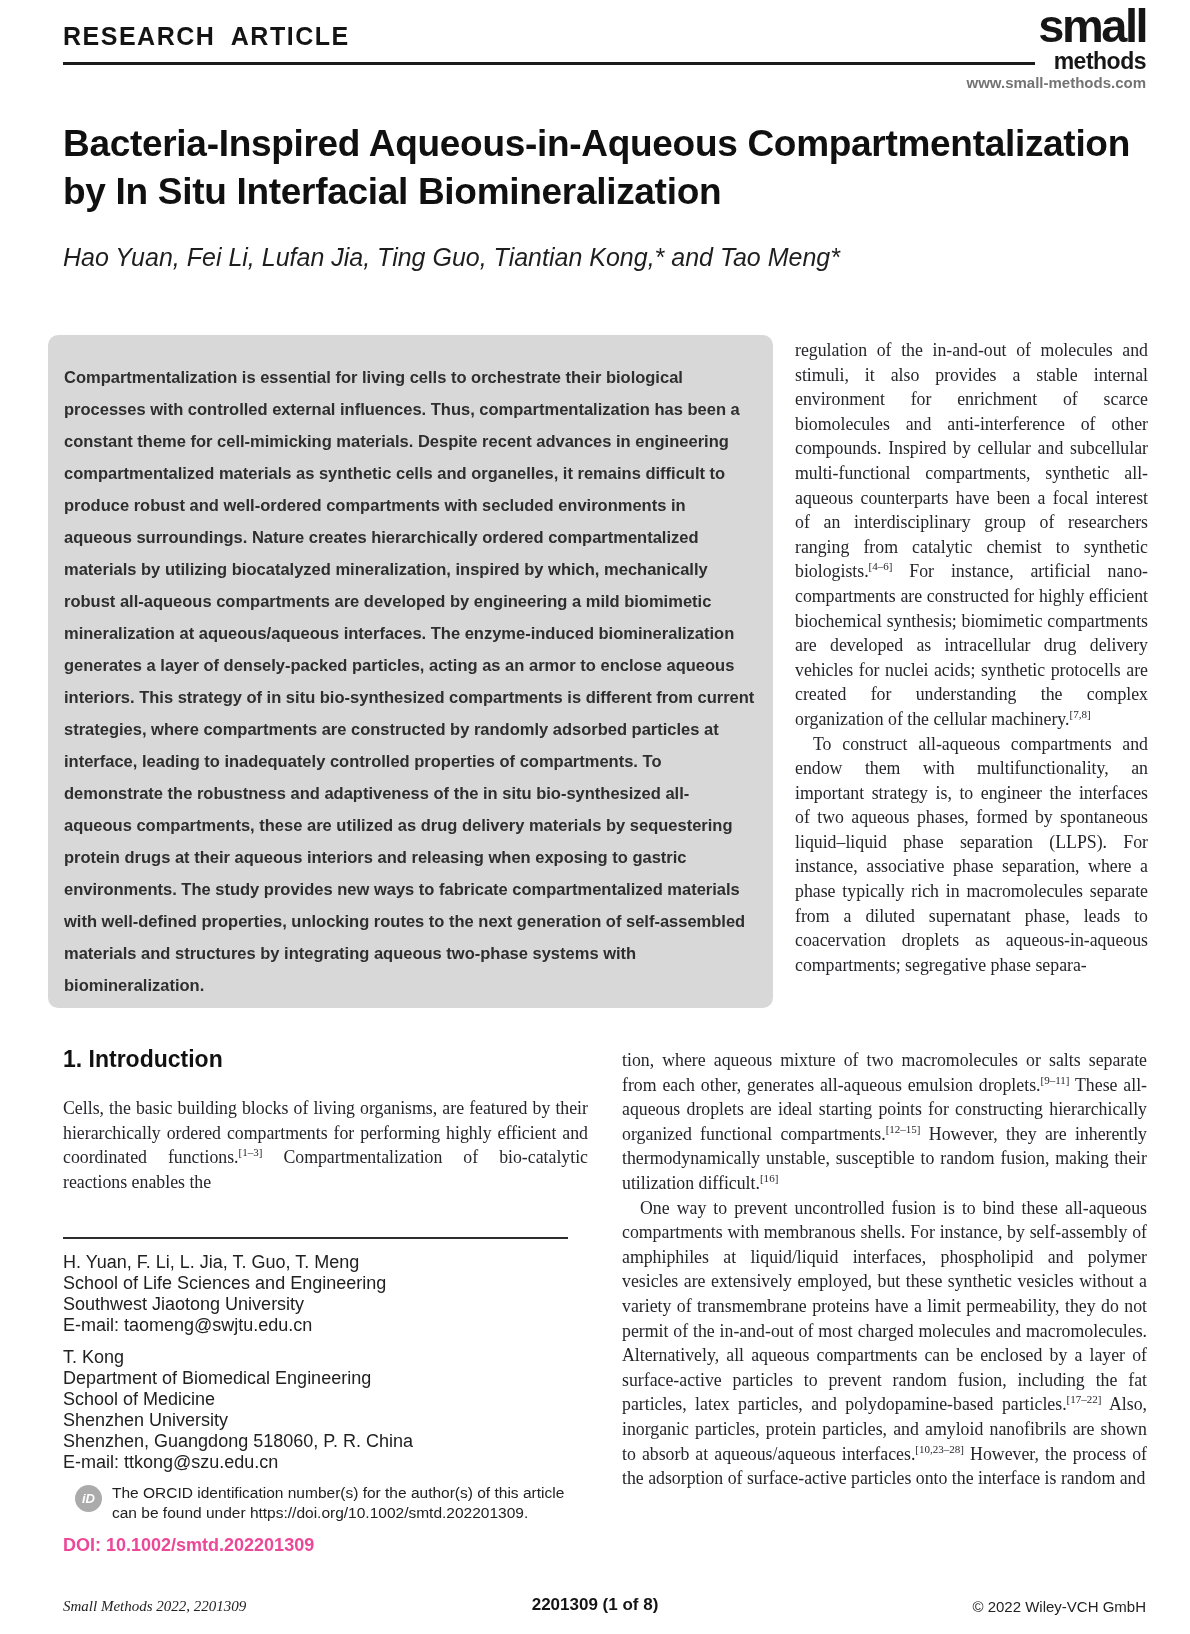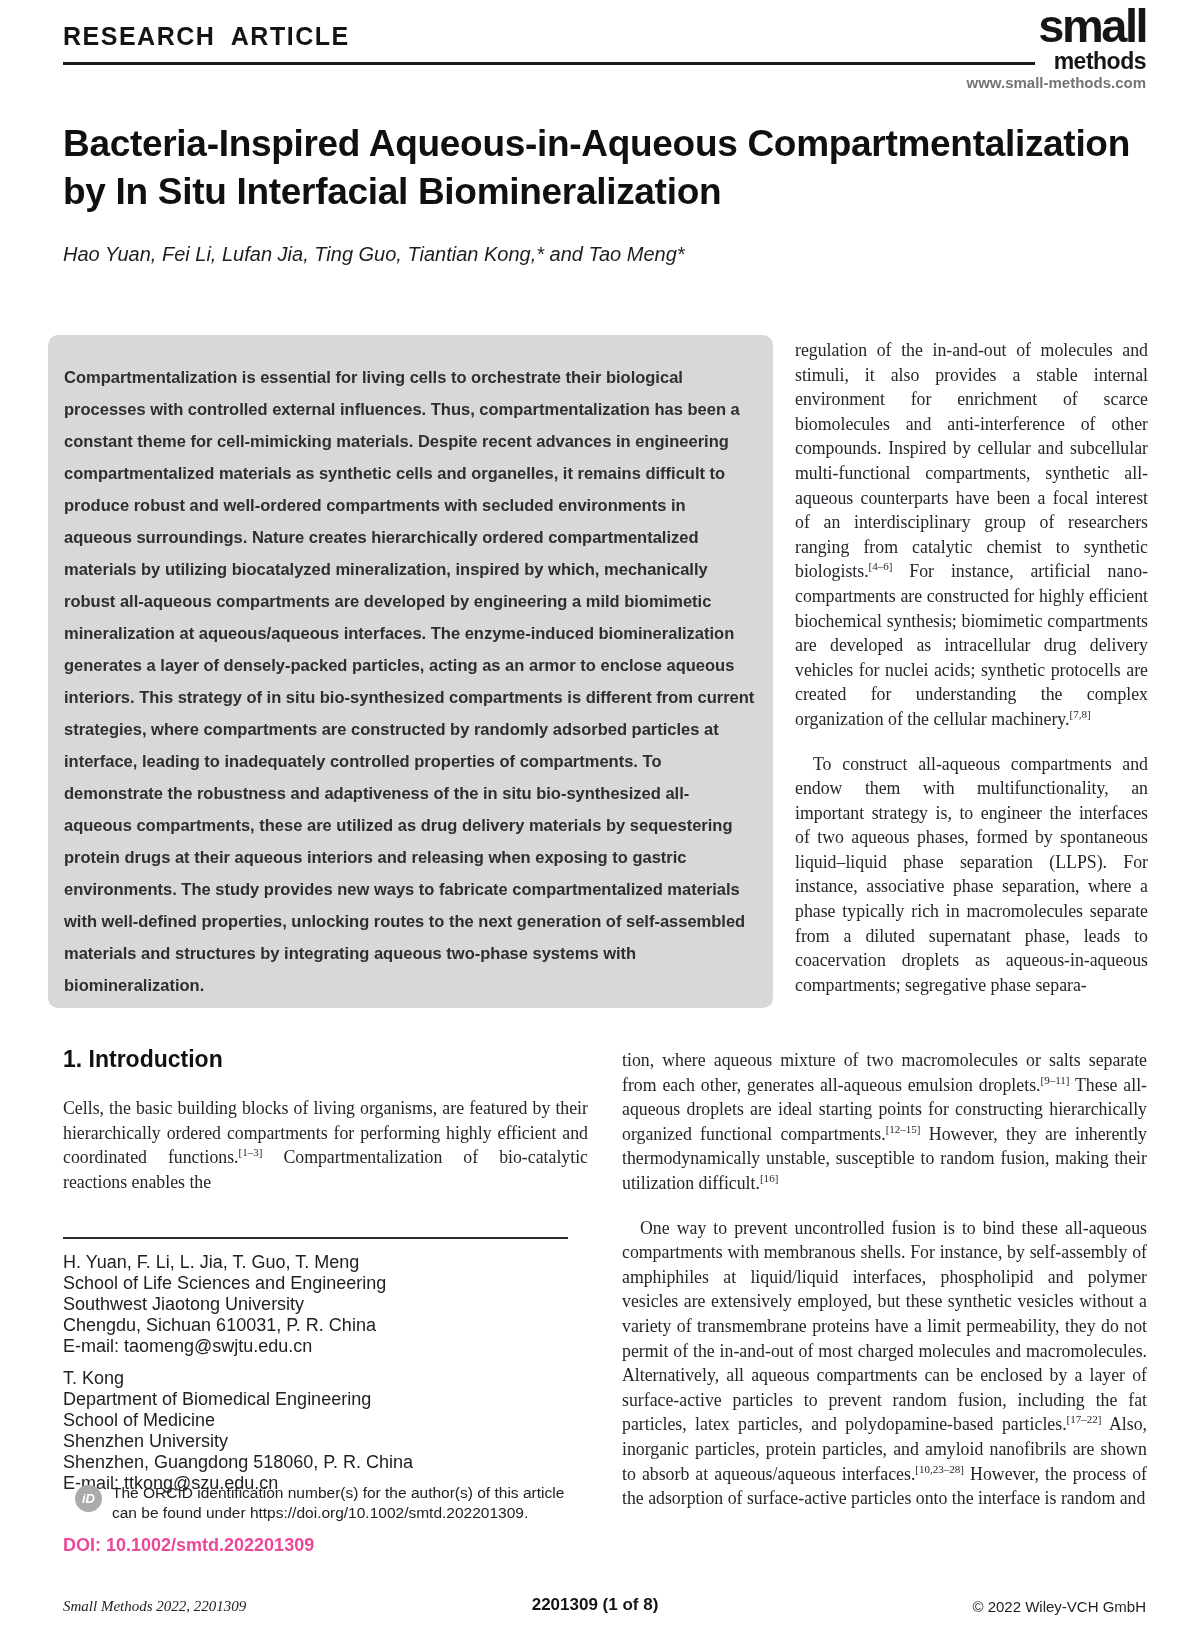--- a/index.html
+++ b/index.html
@@ -20,37 +20,37 @@
   .logo-methods{ font-size:23px; font-weight:700; letter-spacing:-0.5px; display:block; margin-top:1px; }
   .website{ position:absolute; right:44px; top:74px; font-size:15px; font-weight:700; color:#737373; }
 
   
   .title{
     position:absolute; left:63px; top:120px; width:1080px;
     font-size:37px; font-weight:700; line-height:48px; color:#101010; letter-spacing:-0.3px;
   }
   .authors{
     position:absolute; left:63px; top:243px; width:1080px;
-    font-size:20px; font-style:italic; color:#1e1e1e;
+    font-size:25px; font-style:italic; color:#1e1e1e;
   }
 
   
   .abstract-box{
     position:absolute; left:48px; top:335px; width:725px; height:673px;
     box-sizing:border-box; padding:26px 18px 0 16px; background:#d8d8d8;
   }
   .abstract-text{
     font-size:16.5px; font-weight:700; line-height:32px; color:#2e2e2e;
     text-align:left; margin:0;
   }
 
   
   .serif{ font-family:"Liberation Serif", serif; font-size:17.8px; line-height:24.6px; color:#25252b; text-align:justify; }
   .serif p{ margin:0; }
-  .serif p.indent{ text-indent:18px;margin-top:20px; }
+  .serif p.indent{ text-indent:18px; }
   sup{ font-size:0.62em; line-height:0; vertical-align:super; }
 
   .col-right-narrow{ position:absolute; left:795px; top:338px; width:353px; }
   .col-right-wide{ position:absolute; left:622px; top:1048px; width:525px; }
   .col-left-intro{ position:absolute; left:63px; top:1096px; width:525px; }
 
   .intro-heading{
     position:absolute; left:63px; top:1046px;
     font-size:23px; font-weight:700; color:#111;
   }
@@ -122,21 +122,20 @@
   <div class="col-left-intro serif">
     <p>Cells, the basic building blocks of living organisms, are featured by their hierarchically ordered compartments for performing highly efficient and coordinated functions.<sup>[1–3]</sup> Compartmentalization of bio-catalytic reactions enables the</p>
   </div>
 
   <div class="affil-rule"></div>
   <div class="affiliations">
     <div class="affil-group">
       <div>H. Yuan, F. Li, L. Jia, T. Guo, T. Meng</div>
       <div>School of Life Sciences and Engineering</div>
       <div>Southwest Jiaotong University</div>
-      <div>Chengdu, Sichuan 610031, P. R. China</div>
       <div>E-mail: taomeng@swjtu.edu.cn</div>
     </div>
     <div class="affil-group">
       <div>T. Kong</div>
       <div>Department of Biomedical Engineering</div>
       <div>School of Medicine</div>
       <div>Shenzhen University</div>
       <div>Shenzhen, Guangdong 518060, P. R. China</div>
       <div>E-mail: ttkong@szu.edu.cn</div>
     </div>

